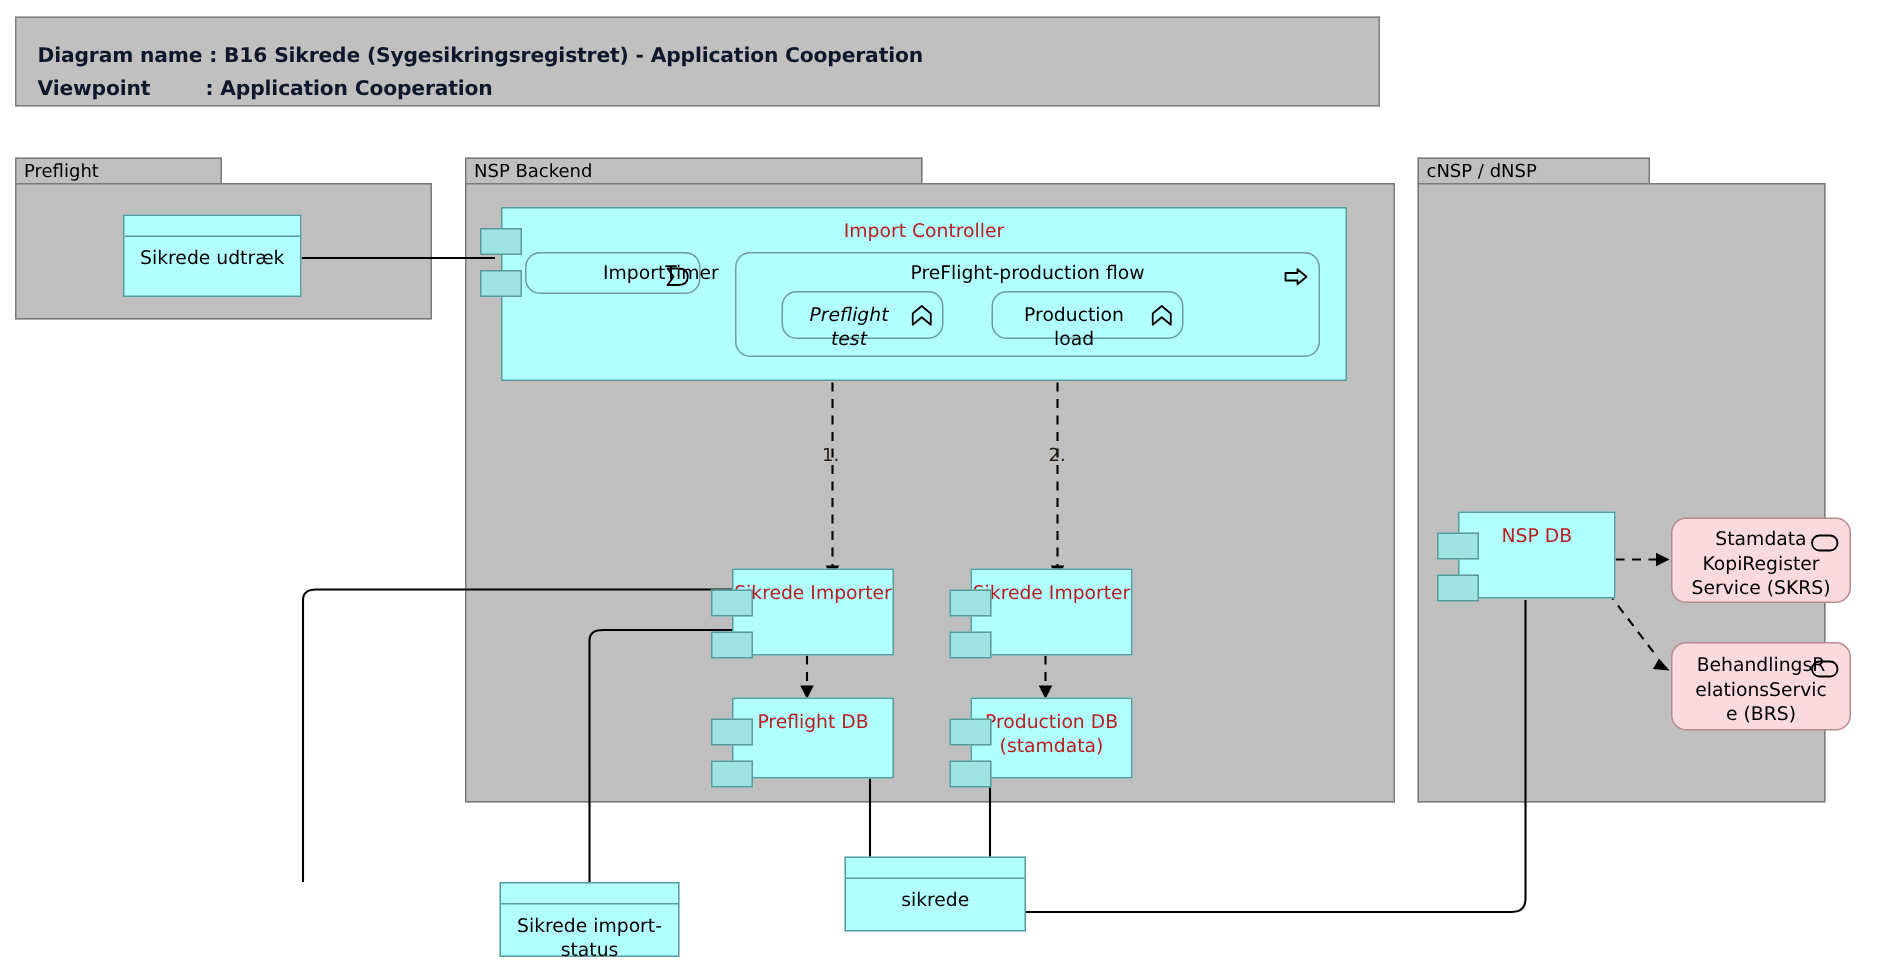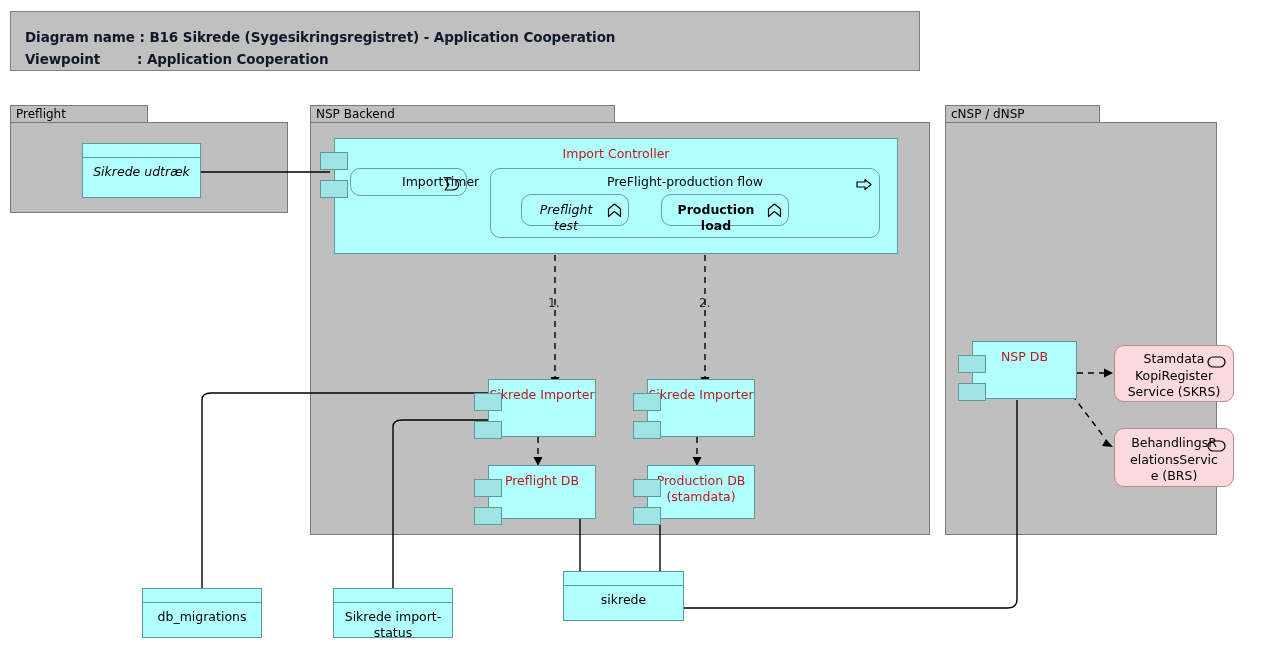--- a/index.html
+++ b/index.html
@@ -151,21 +151,21 @@
 
     <path d="M 684 608 L 1008 608 Q 1017 608 1017 599 L 1017 400" stroke="#000" stroke-width="1.4" fill="none"></path>
 
     <path d="M 1077 373 L 1104 373" stroke="#000" stroke-width="1.4" fill="none" stroke-dasharray="6,5"></path>
     <path d="M 1113 373 l -9 -4.5 l 0 9 z" fill="#000"></path>
 
     <path d="M 1072 395 L 1104 437" stroke="#000" stroke-width="1.4" fill="none" stroke-dasharray="6,5"></path>
     <path d="M 1113 447 l -11 -1 l 4 -7 z" fill="#000"></path>
   </svg>
 
-  <div class="dataobj" style="left:82px;top:143px;width:119px;height:55px;font-style:italic;">
+  <div class="dataobj" style="left:82px;top:143px;width:119px;height:55px;">
     <div class="band"></div>
     <div class="dlabel">Sikrede udtræk</div>
   </div>
 
   <div class="component" style="left:320px;top:138px;width:578px;height:116px;">
     <div class="cbody"></div>
     <div class="port p1"></div>
     <div class="port p2"></div>
     <div class="clabel">Import Controller</div>
 
@@ -189,21 +189,21 @@
       <div class="round" style="left:30px;top:25px;width:108px;height:32px;font-style:italic;">
         <div class="rlabel" style="top:7px;right:24px;left:6px;">Preflight test</div>
         <span class="icon" style="right:6px;top:8px;">
           <svg width="15" height="15" viewBox="0 0 15 15">
             <path d="M1.5 13.5 L1.5 6 L7.5 1 L13.5 6 L13.5 13.5 L7.5 8.5 Z" fill="none" stroke="#000" stroke-width="1.2" stroke-linejoin="round"></path>
           </svg>
         </span>
       </div>
 
       <div class="round" style="left:170px;top:25px;width:128px;height:32px;">
-        <div class="rlabel" style="top:7px;right:24px;left:6px;font-weight:bold;">Production load</div>
+        <div class="rlabel" style="top:7px;right:24px;left:6px;">Production load</div>
         <span class="icon" style="right:6px;top:8px;">
           <svg width="15" height="15" viewBox="0 0 15 15">
             <path d="M1.5 13.5 L1.5 6 L7.5 1 L13.5 6 L13.5 13.5 L7.5 8.5 Z" fill="none" stroke="#000" stroke-width="1.2" stroke-linejoin="round"></path>
           </svg>
         </span>
       </div>
     </div>
   </div>
 
   <div class="conn-num" style="left:548px;top:296px;">1.</div>
@@ -260,24 +260,20 @@
     <div class="rlabel" style="top:6px;white-space:pre-line;">BehandlingsR
 elationsServic
 e (BRS)</div>
     <span class="icon" style="right:7px;top:8px;">
       <svg width="19" height="12" viewBox="0 0 19 12">
         <rect x="1" y="1" width="17" height="10" rx="5" ry="5" fill="none" stroke="#000" stroke-width="1.2"></rect>
       </svg>
     </span>
   </div>
 
-  <div class="dataobj" style="left:142px;top:588px;width:120px;height:50px;">
-    <div class="band"></div>
-    <div class="dlabel">db_migrations</div>
-  </div>
 
   <div class="dataobj" style="left:333px;top:588px;width:120px;height:50px;">
     <div class="band"></div>
     <div class="dlabel" style="white-space:pre-line;">Sikrede import-
 status</div>
   </div>
 
   <div class="dataobj" style="left:563px;top:571px;width:121px;height:50px;">
     <div class="band"></div>
     <div class="dlabel">sikrede</div>

